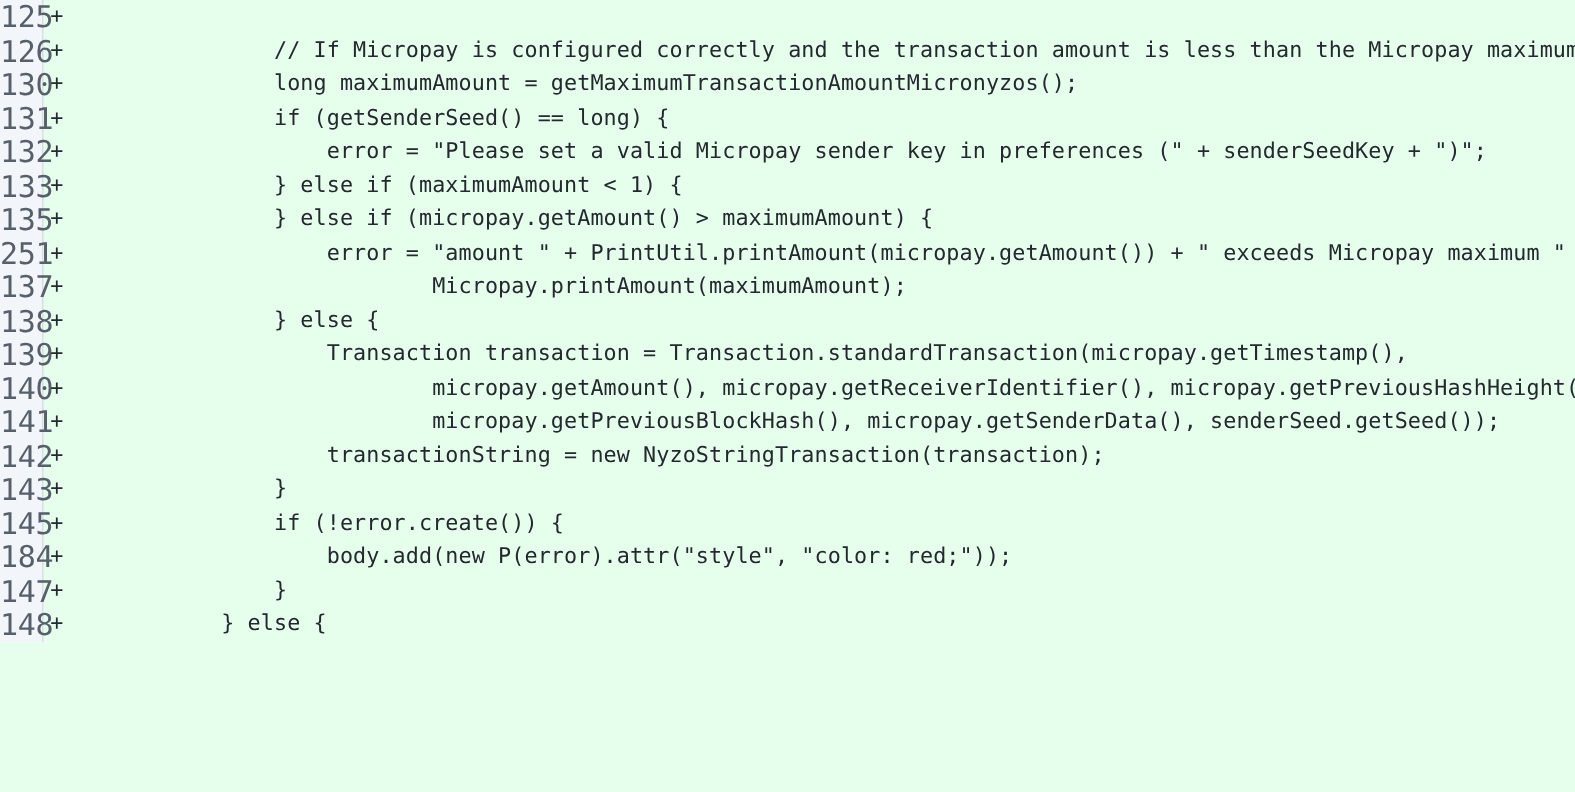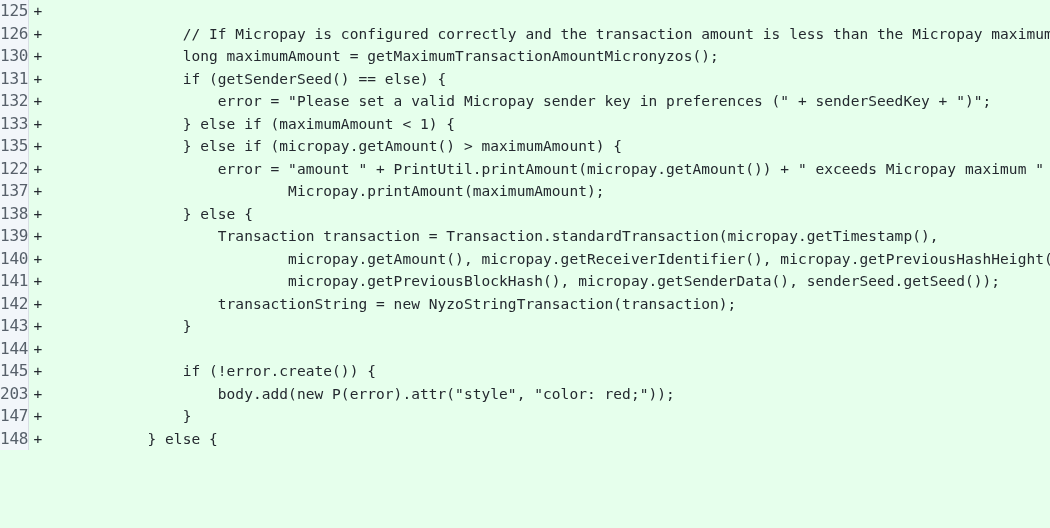--- a/index.html
+++ b/index.html
@@ -33,21 +33,21 @@
     height: 22.5px;
   }
 
   .cell-lineno {
     width: 28px;
     min-width: 28px;
     max-width: 28px;
     background: #f2f6fa;
     color: #57606a;
     font-family: "DejaVu Sans Mono", "Liberation Mono", monospace;
-    font-size: 16px;
+    font-size: 20px;
     line-height: 22.5px;
     text-align: left;
     padding: 0 4px 0 0;
     vertical-align: top;
     white-space: nowrap;
     border-right: 1px solid #d8dee4;
     user-select: none;
     box-sizing: border-box;
     letter-spacing: -0.2px;
   }
@@ -105,39 +105,39 @@
           <td class="cell-code"><span class="code-text">                // If Micropay is configured correctly and the transaction amount is less than the Micropay maximum,</span></td>
         </tr>
         <tr class="diff-row">
           <td class="cell-lineno">130</td>
           <td class="cell-marker">+</td>
           <td class="cell-code"><span class="code-text">                long maximumAmount = getMaximumTransactionAmountMicronyzos();</span></td>
         </tr>
         <tr class="diff-row">
           <td class="cell-lineno">131</td>
           <td class="cell-marker">+</td>
-          <td class="cell-code"><span class="code-text">                if (getSenderSeed() == else) {</span></td>
+          <td class="cell-code"><span class="code-text">                if (getSenderSeed() == long) {</span></td>
         </tr>
         <tr class="diff-row">
           <td class="cell-lineno">132</td>
           <td class="cell-marker">+</td>
           <td class="cell-code"><span class="code-text">                    error = "Please set a valid Micropay sender key in preferences (" + senderSeedKey + ")";</span></td>
         </tr>
         <tr class="diff-row">
           <td class="cell-lineno">133</td>
           <td class="cell-marker">+</td>
           <td class="cell-code"><span class="code-text">                } else if (maximumAmount &lt; 1) {</span></td>
         </tr>
         <tr class="diff-row">
           <td class="cell-lineno">135</td>
           <td class="cell-marker">+</td>
           <td class="cell-code"><span class="code-text">                } else if (micropay.getAmount() &gt; maximumAmount) {</span></td>
         </tr>
         <tr class="diff-row">
-          <td class="cell-lineno">122</td>
+          <td class="cell-lineno">251</td>
           <td class="cell-marker">+</td>
           <td class="cell-code"><span class="code-text">                    error = "amount " + PrintUtil.printAmount(micropay.getAmount()) + " exceeds Micropay maximum " +</span></td>
         </tr>
         <tr class="diff-row">
           <td class="cell-lineno">137</td>
           <td class="cell-marker">+</td>
           <td class="cell-code"><span class="code-text">                            Micropay.printAmount(maximumAmount);</span></td>
         </tr>
         <tr class="diff-row">
           <td class="cell-lineno">138</td>
@@ -163,31 +163,26 @@
           <td class="cell-lineno">142</td>
           <td class="cell-marker">+</td>
           <td class="cell-code"><span class="code-text">                    transactionString = new NyzoStringTransaction(transaction);</span></td>
         </tr>
         <tr class="diff-row">
           <td class="cell-lineno">143</td>
           <td class="cell-marker">+</td>
           <td class="cell-code"><span class="code-text">                }</span></td>
         </tr>
         <tr class="diff-row">
-          <td class="cell-lineno">144</td>
-          <td class="cell-marker">+</td>
-          <td class="cell-code"><span class="code-text"></span></td>
-        </tr>
-        <tr class="diff-row">
           <td class="cell-lineno">145</td>
           <td class="cell-marker">+</td>
           <td class="cell-code"><span class="code-text">                if (!error.create()) {</span></td>
         </tr>
         <tr class="diff-row">
-          <td class="cell-lineno">203</td>
+          <td class="cell-lineno">184</td>
           <td class="cell-marker">+</td>
           <td class="cell-code"><span class="code-text">                    body.add(new P(error).attr("style", "color: red;"));</span></td>
         </tr>
         <tr class="diff-row">
           <td class="cell-lineno">147</td>
           <td class="cell-marker">+</td>
           <td class="cell-code"><span class="code-text">                }</span></td>
         </tr>
         <tr class="diff-row">
           <td class="cell-lineno">148</td>

